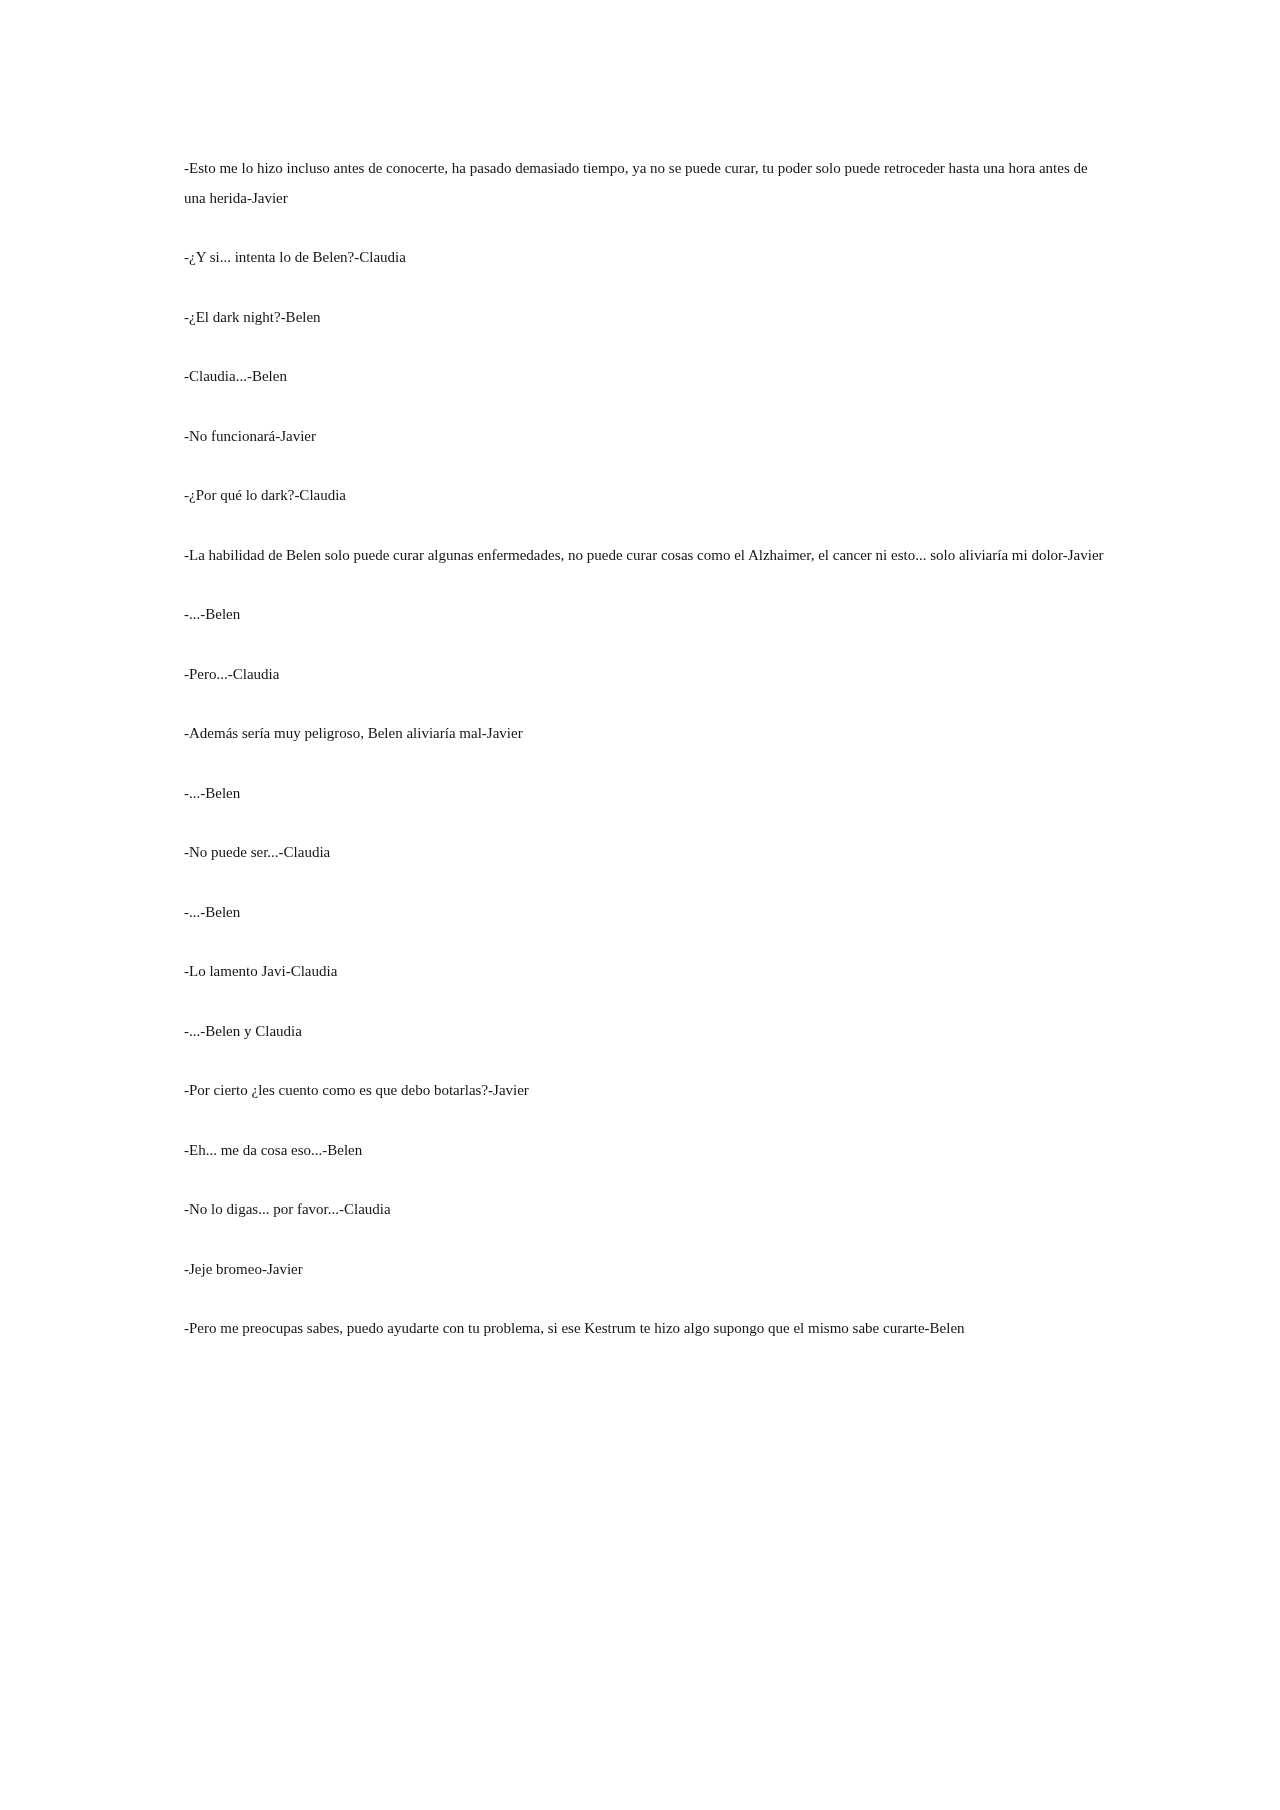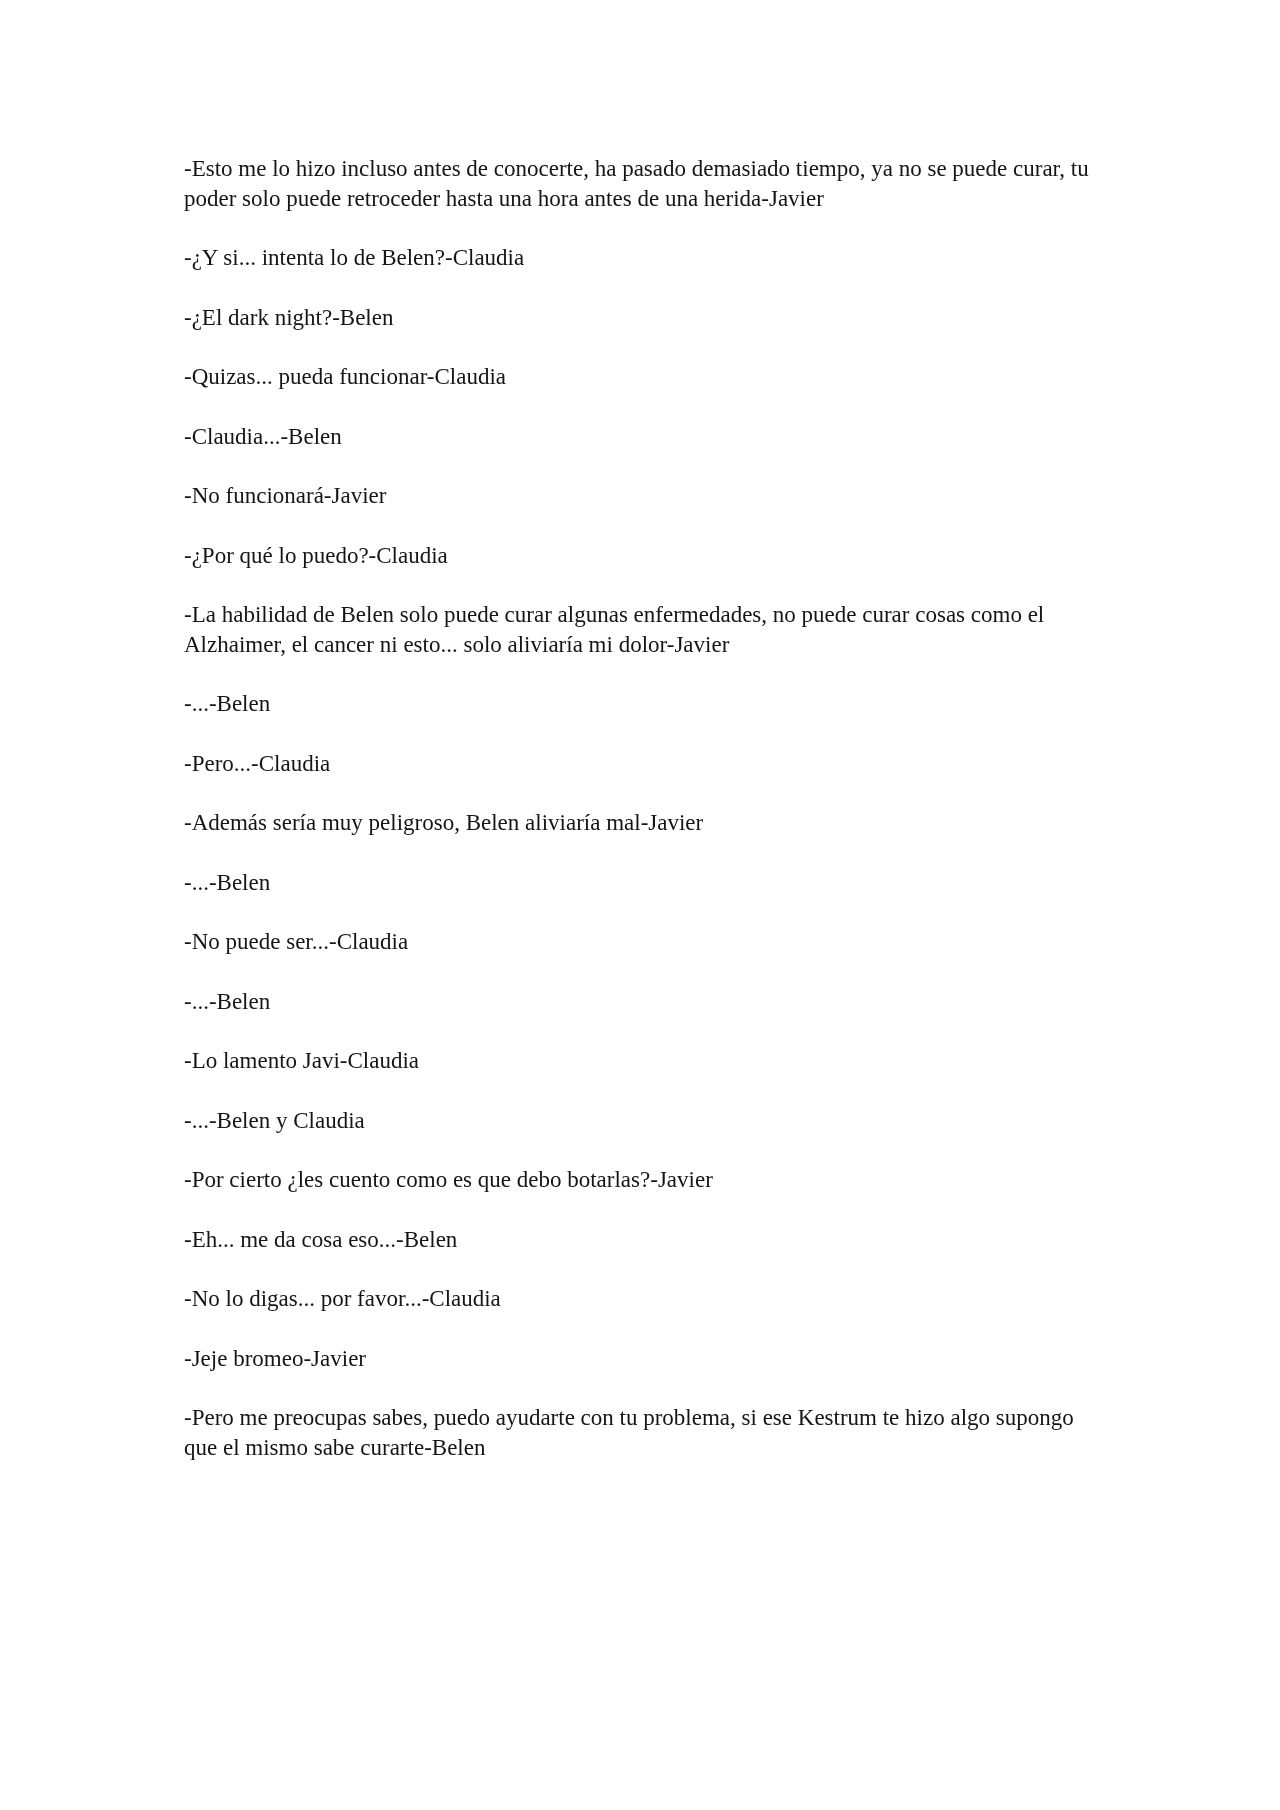--- a/index.html
+++ b/index.html
@@ -3,37 +3,36 @@
 <meta charset="utf-8">
 <style>
   html, body { margin: 0; padding: 0; background: #ffffff; }
   body { width: 1280px; height: 1810px; position: relative; overflow: hidden; }
   .page {
     position: absolute;
     left: 184px;
     top: 154px;
     width: 920px;
     font-family: "Liberation Serif", serif;
-    font-size: 23px;
+    font-size: 15px;
     line-height: 29.5px;
     color: #151515;
   }
   .para { margin: 0 0 30px 0; white-space: normal; }
 </style>
 </head>
 <body>
 
 <div class="page">
   <p class="para">-Esto me lo hizo incluso antes de conocerte, ha pasado demasiado tiempo, ya no se puede curar, tu poder solo puede retroceder hasta una hora antes de una herida-Javier</p>
   <p class="para">-¿Y si... intenta lo de Belen?-Claudia</p>
   <p class="para">-¿El dark night?-Belen</p>
-  <p class="para">-Quizas... pueda funcionar-Claudia</p>
   <p class="para">-Claudia...-Belen</p>
   <p class="para">-No funcionará-Javier</p>
-  <p class="para">-¿Por qué lo puedo?-Claudia</p>
+  <p class="para">-¿Por qué lo dark?-Claudia</p>
   <p class="para">-La habilidad de Belen solo puede curar algunas enfermedades, no puede curar cosas como el Alzhaimer, el cancer ni esto... solo aliviaría mi dolor-Javier</p>
   <p class="para">-...-Belen</p>
   <p class="para">-Pero...-Claudia</p>
   <p class="para">-Además sería muy peligroso, Belen aliviaría mal-Javier</p>
   <p class="para">-...-Belen</p>
   <p class="para">-No puede ser...-Claudia</p>
   <p class="para">-...-Belen</p>
   <p class="para">-Lo lamento Javi-Claudia</p>
   <p class="para">-...-Belen y Claudia</p>
   <p class="para">-Por cierto ¿les cuento como es que debo botarlas?-Javier</p>

